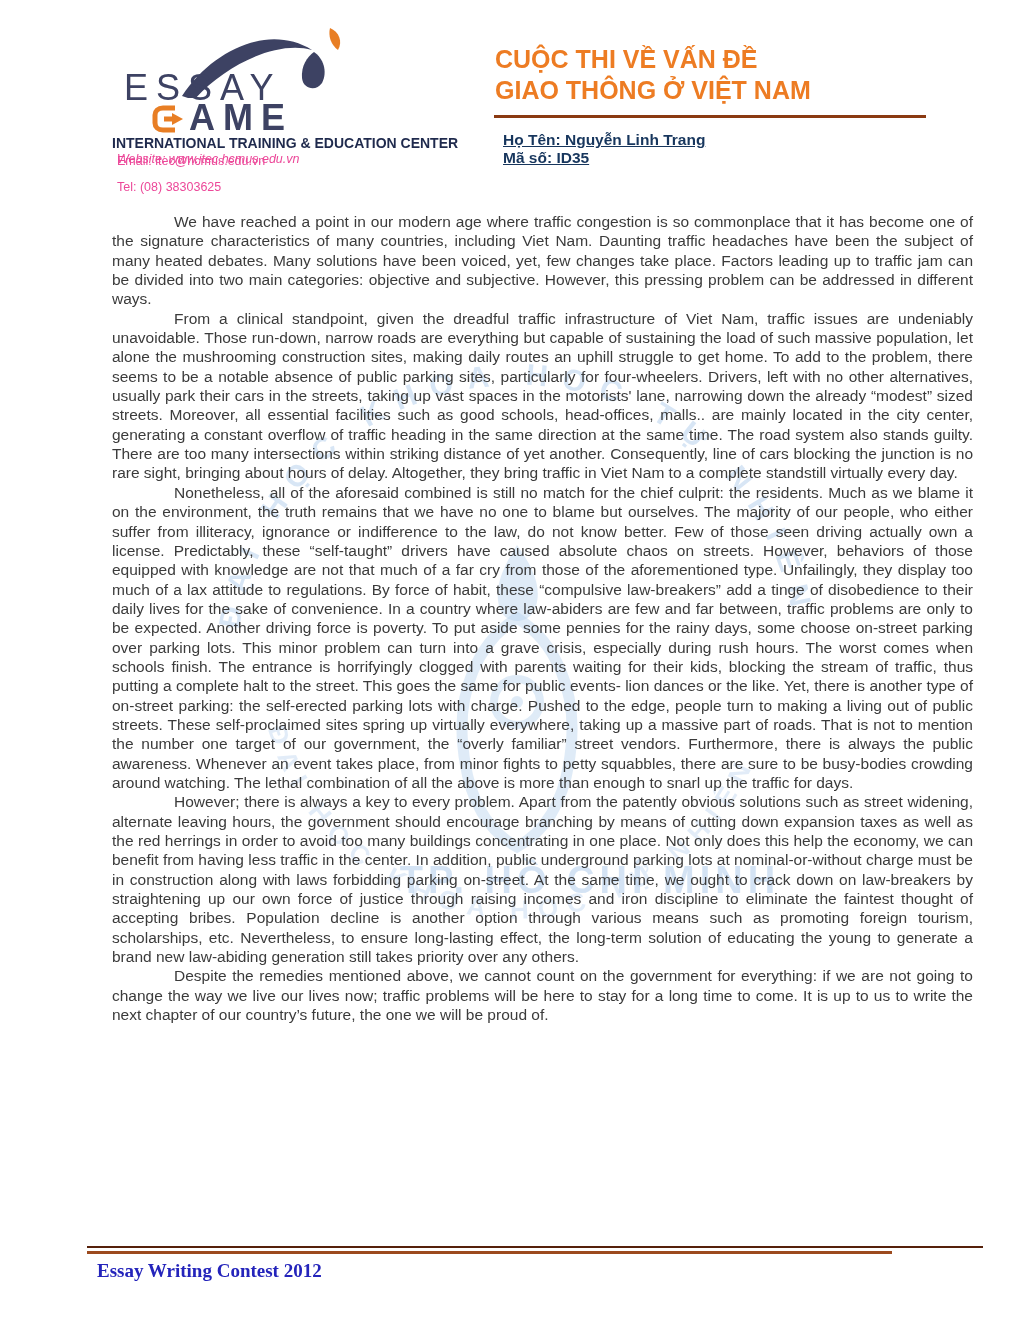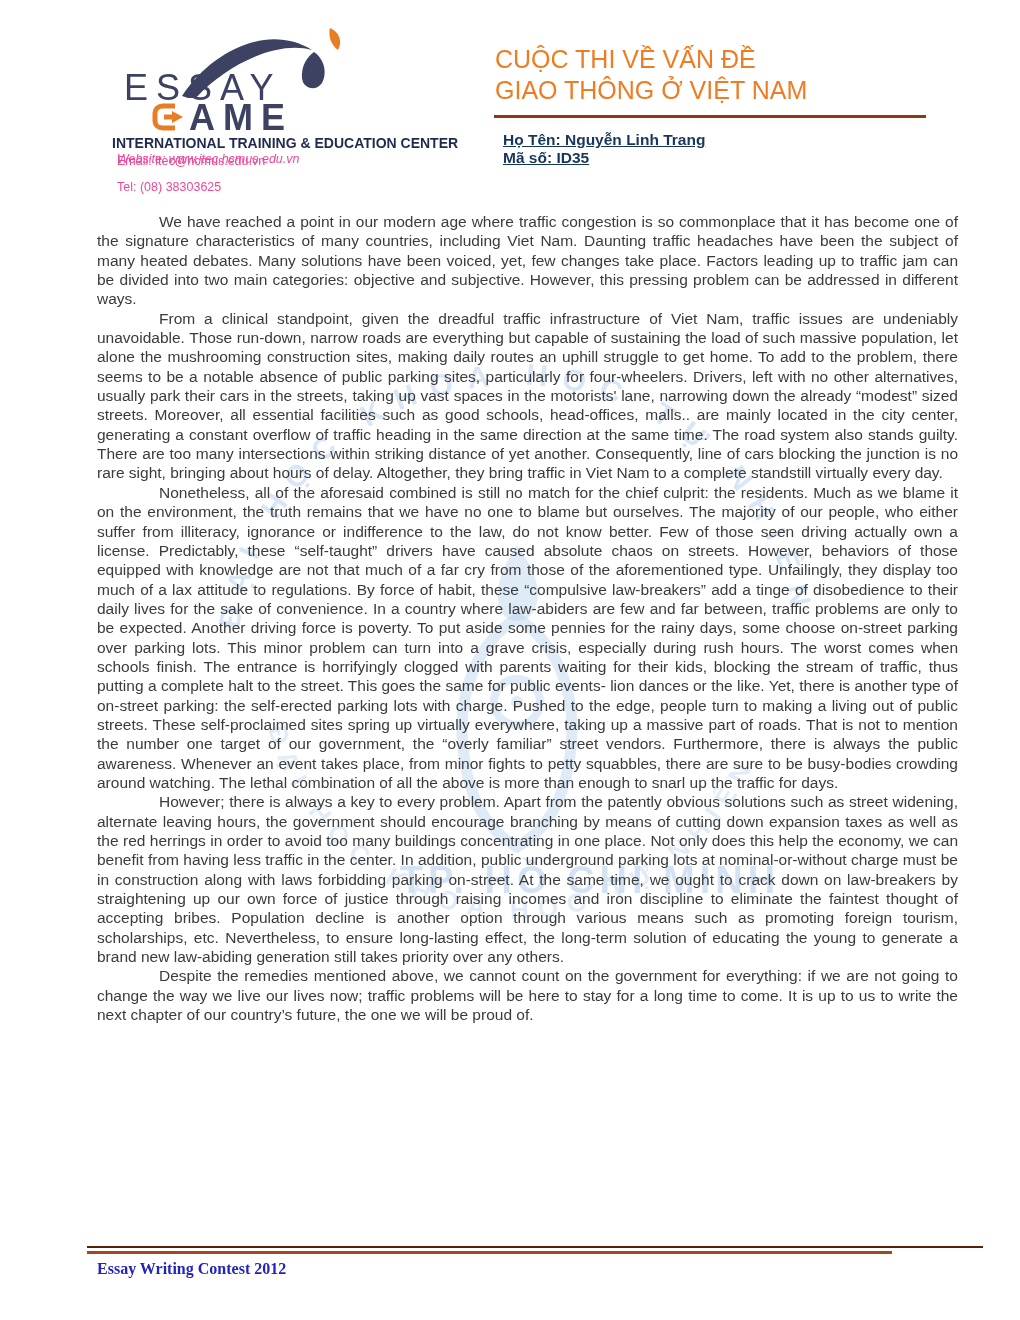--- a/index.html
+++ b/index.html
@@ -7,52 +7,52 @@
     position:relative;width:1020px;height:1320px;background:#ffffff;
     font-family:"Liberation Sans", sans-serif;overflow:hidden;
   }
   
   .watermark{position:absolute;left:0;top:0;z-index:0;pointer-events:none;}
   
   .logo-block{position:absolute;left:110px;top:26px;width:360px;height:110px;z-index:1;}
   .swoosh{position:absolute;left:70px;top:0;}
   .brand-line1{position:absolute;left:14px;top:44px;font-size:36px;font-weight:normal;
     letter-spacing:8px;color:#3d4263;line-height:1;}
-  .brand-line2{position:absolute;left:40px;top:74px;display:flex;
+  .brand-line2{position:absolute;left:40px;top:74px;display:flex;align-items:center;
     font-size:36px;font-weight:bold;letter-spacing:8px;color:#3d4263;line-height:1;}
   .g-icon{margin-right:3px;position:relative;top:1px;}
   .org-name{position:absolute;left:112px;top:135px;font-size:14px;font-weight:bold;
     color:#1f2a4d;z-index:1;}
   .contact{position:absolute;left:117px;font-size:12.5px;color:#ec4899;z-index:1;}
   .contact.website{top:152px;font-style:italic;}
   .contact.email{top:154px;}
   .contact.tel{top:180px;text-align:right;}
   
-  .title-line{position:absolute;left:495px;font-size:25px;font-weight:normal;
+  .title-line{position:absolute;left:495px;font-size:25px;font-weight:bold;
     color:#ED7C23;z-index:1;line-height:1.1;}
   .title-line.l1{top:46px;}
   .title-line.l2{top:77px;}
   .title-rule{position:absolute;left:494px;top:115px;width:432px;height:3px;
     background:#8a3a12;z-index:1;}
   .author-line{position:absolute;left:503px;font-size:15.5px;font-weight:bold;
     color:#17365d;z-index:1;text-decoration:underline;}
   .author-line.a1{top:131px;}
   .author-line.a2{top:149px;}
   .author-line.a3{top:167px;}
   
-  .essay{position:absolute;left:97px;top:212px;width:861px;z-index:1;
+  .essay{position:absolute;left:112px;top:212px;width:861px;z-index:1;
     font-size:15.5px;line-height:19.35px;color:#3b3b3b;text-align:justify;}
   .essay p{margin:0;text-indent:62px;}
   
   .footer-rule-a{position:absolute;left:87px;top:1246px;width:896px;height:2px;
     background:#55200a;z-index:1;}
   .footer-rule-b{position:absolute;left:87px;top:1251px;width:805px;height:3px;
     background:#9c4a1e;z-index:1;}
   .footer-text{position:absolute;left:97px;top:1260px;z-index:1;
-    font-family:"Liberation Serif", serif;font-weight:bold;font-size:16px;color:#2424bb;}
+    font-family:"Liberation Serif", serif;font-weight:bold;font-size:19px;color:#2424bb;}
 </style>
 </head>
 <body>
 
 <div class="page">
 
   <svg class="watermark" width="1020" height="1320" viewBox="0 0 1020 1320">
     <defs>
       <path id="wmTop" d="M 237,665 A 280,280 0 1 1 797,665" fill="none"></path>
       <path id="wmBot" d="M 262,700 A 258,258 0 0 0 772,700" fill="none"></path>

